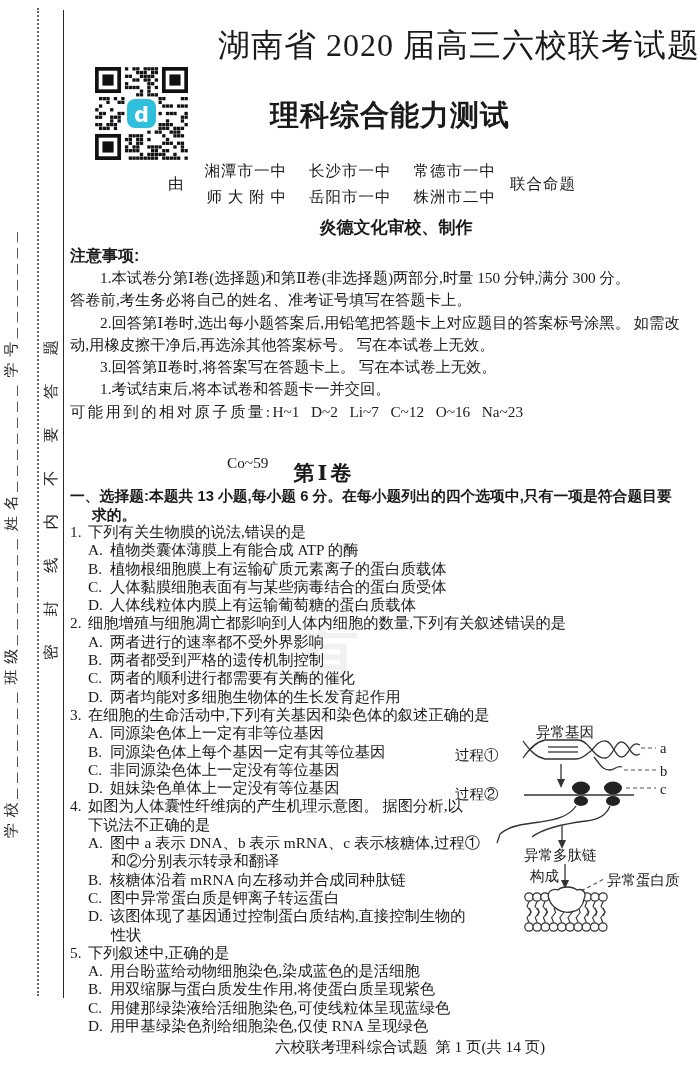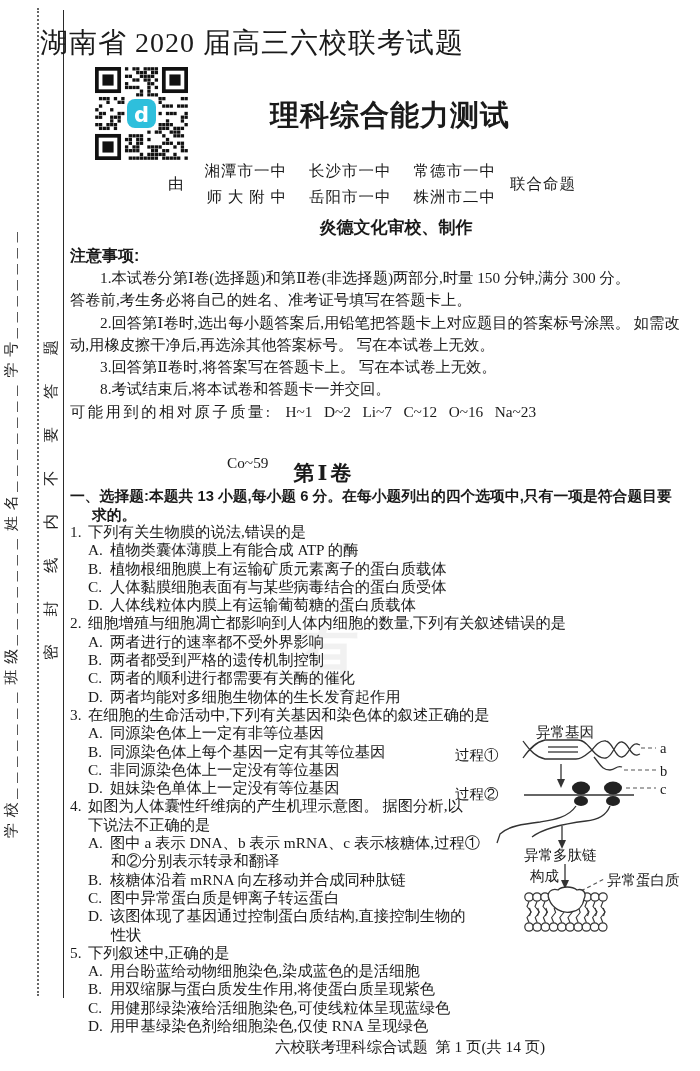--- a/index.html
+++ b/index.html
@@ -4,41 +4,41 @@
 <style>
   html,body{margin:0;padding:0;background:#fff;}
   .page{position:relative;width:700px;height:1071px;background:#fff;overflow:hidden;
         font-family:"Liberation Serif","DejaVu Serif",serif;color:#1a1a1a;}
   .dotted-line{position:absolute;left:37px;top:8px;height:988px;border-left:2px dotted #666;}
   .solid-line{position:absolute;left:63px;top:10px;height:988px;border-left:1.5px solid #2a2a2a;}
   .margin-fields{position:absolute;left:2px;top:838px;width:700px;transform:rotate(-90deg);
         transform-origin:top left;font-size:15px;letter-spacing:1px;white-space:nowrap;color:#222;}
   .margin-seal{position:absolute;left:41px;top:660px;width:360px;transform:rotate(-90deg);
         transform-origin:top left;font-size:15.5px;letter-spacing:28px;white-space:nowrap;color:#222;}
-  .title{position:absolute;left:40px;top:24px;width:660px;text-align:left;
-        font-size:28px;letter-spacing:1px;white-space:pre;}
+  .title{position:absolute;left:40px;top:24px;width:660px;text-align:right;
+        font-size:32px;letter-spacing:1px;white-space:pre;}
   .qr{position:absolute;left:95px;top:67px;width:93px;height:93px;}
   .subtitle{position:absolute;left:63px;top:96px;width:654px;text-align:center;
         font-family:"Liberation Sans","DejaVu Sans",sans-serif;font-weight:bold;
         font-size:29px;letter-spacing:1px;}
   .byline{position:absolute;left:168px;top:161px;width:450px;display:flex;align-items:center;
         font-size:15.5px;letter-spacing:1px;}
   .by-prefix{margin-right:20px;}
   .schools{display:flex;flex-direction:column;gap:5px;align-items:flex-end;}
   .school-row{display:flex;gap:22px;white-space:pre;}
   .by-suffix{margin-left:14px;}
   .maker{position:absolute;left:63px;top:216px;width:666px;text-align:center;
         font-family:"Liberation Sans","DejaVu Sans",sans-serif;font-weight:bold;font-size:17px;}
   .notice{position:absolute;left:70px;top:245px;width:626px;font-size:15.3px;}
   .notice-header{font-family:"Liberation Sans","DejaVu Sans",sans-serif;font-weight:bold;
         font-size:16px;line-height:22px;}
   .n-line{line-height:22.3px;white-space:nowrap;}
   .n-line.ind{text-indent:30px;}
   .atomic-label{letter-spacing:2.5px;}
-  .atomic-values{white-space:pre;margin-left:13px;}
+  .atomic-values{white-space:pre;}
   .co-line{padding-left:157px;margin-top:29px;}
   .volume{position:absolute;left:63px;top:459px;width:522px;text-align:center;
         font-size:21px;font-weight:600;letter-spacing:3px;}
   .sel-instr{position:absolute;left:70px;top:487px;width:628px;
         font-family:"Liberation Sans","DejaVu Sans",sans-serif;font-weight:bold;
         font-size:14.8px;line-height:19px;white-space:nowrap;}
   .instr2{padding-left:22px;}
   .questions{position:absolute;left:70px;top:523px;width:628px;font-size:15.3px;line-height:18.3px;}
   .q-line{white-space:nowrap;}
   .q-num{display:inline-block;width:18px;}
@@ -275,21 +275,21 @@
 
   <div class="maker">炎德文化审校、制作</div>
 
   <div class="notice">
     <div class="notice-header">注意事项:</div>
     <div class="n-line ind">1.本试卷分第Ⅰ卷(选择题)和第Ⅱ卷(非选择题)两部分,时量 150 分钟,满分 300 分。</div>
     <div class="n-line">答卷前,考生务必将自己的姓名、准考证号填写在答题卡上。</div>
     <div class="n-line ind">2.回答第Ⅰ卷时,选出每小题答案后,用铅笔把答题卡上对应题目的答案标号涂黑。 如需改</div>
     <div class="n-line">动,用橡皮擦干净后,再选涂其他答案标号。 写在本试卷上无效。</div>
     <div class="n-line ind">3.回答第Ⅱ卷时,将答案写在答题卡上。 写在本试卷上无效。</div>
-    <div class="n-line ind">8.考试结束后,将本试卷和答题卡一并交回。</div>
+    <div class="n-line ind">1.考试结束后,将本试卷和答题卡一并交回。</div>
     <div class="n-line"><span class="atomic-label">可能用到的相对原子质量:</span><span class="atomic-values">H~1   D~2   Li~7   C~12   O~16   Na~23</span></div>
     <div class="n-line co-line">Co~59</div>
   </div>
 
   <div class="volume">第Ⅰ卷</div>
 
   <div class="sel-instr">
     <div>一、选择题:本题共 13 小题,每小题 6 分。在每小题列出的四个选项中,只有一项是符合题目要</div>
     <div class="instr2">求的。</div>
   </div>

